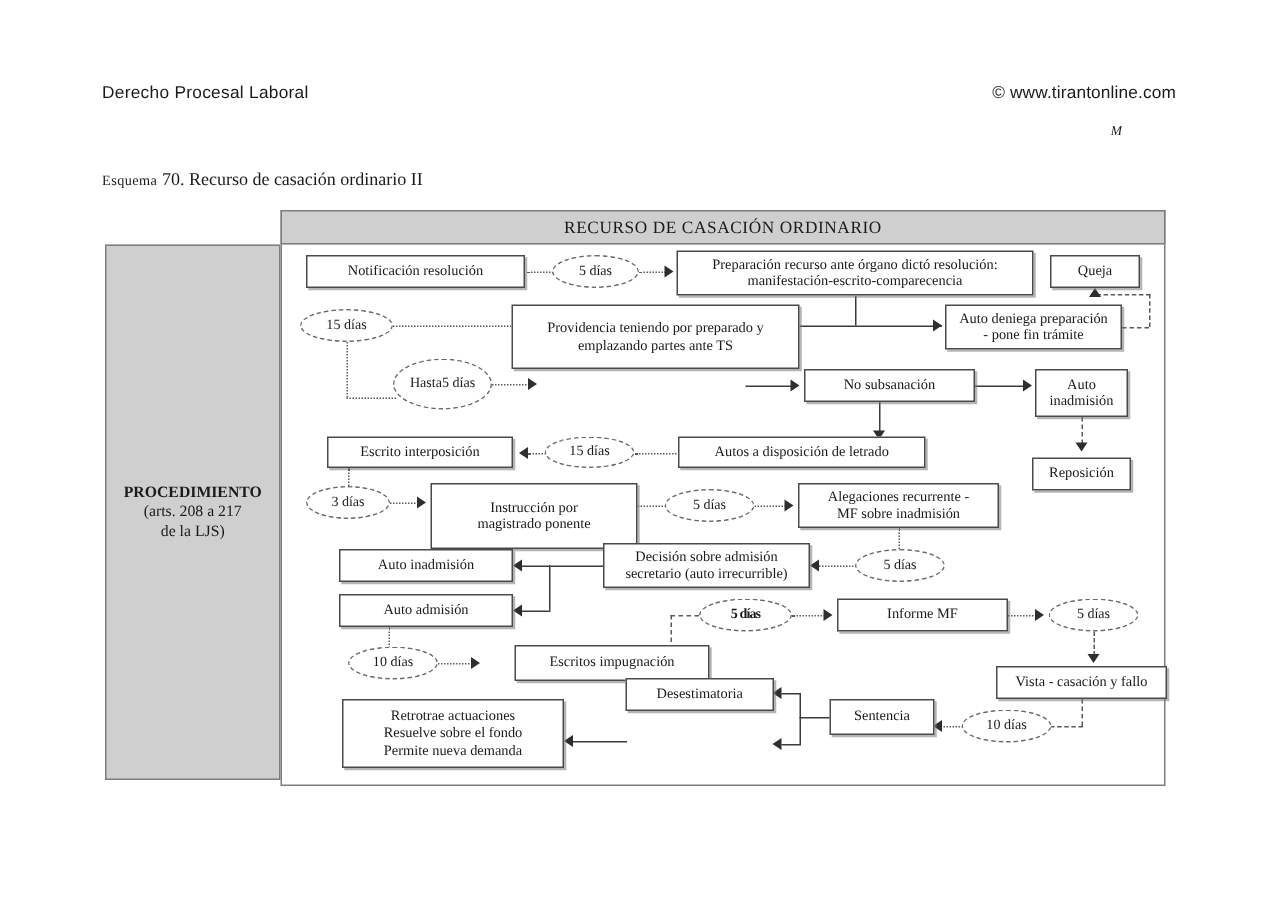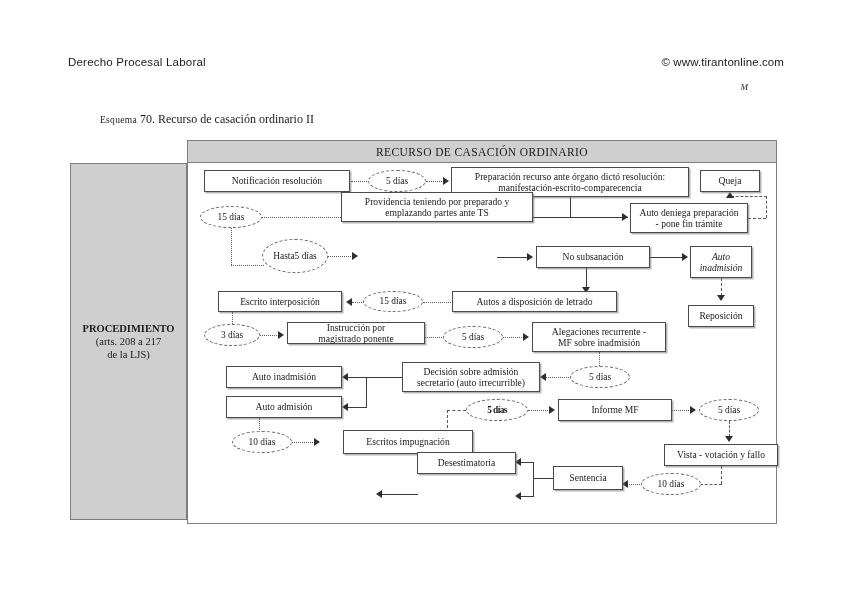--- a/index.html
+++ b/index.html
@@ -8,21 +8,21 @@
 
   .page{position:absolute;left:0;top:0;width:848px;height:601px;background:#fff;}
 
   
   .hdr-left{position:absolute;left:68px;top:56px;font-size:11.5px;letter-spacing:.2px;
             font-family:"Liberation Sans", sans-serif;}
   .hdr-right{position:absolute;right:64px;top:56px;font-size:11.5px;letter-spacing:.1px;
              font-family:"Liberation Sans", sans-serif;white-space:nowrap;}
   .hdr-sub{position:absolute;right:100px;top:82px;font-size:9px;font-style:italic;}
   .esq{position:absolute;left:68px;top:112px;font-size:12px;white-space:nowrap;}
-  .esq .sc{font-size:9.5px;letter-spacing:.3px;margin-left:32px;}
+  .esq .sc{font-size:9.5px;letter-spacing:.3px;}
 
   
   .frame{position:absolute;left:187px;top:140px;width:590px;height:384px;
          border:1px solid #7d7d7d;background:#fff;box-sizing:border-box;}
   .titlebar{position:absolute;left:187px;top:140px;width:590px;height:23px;
             background:#cfcfcf;border:1px solid #7d7d7d;box-sizing:border-box;
             display:flex;align-items:center;justify-content:center;
             font-size:11.5px;letter-spacing:.4px;}
   .sidebar{position:absolute;left:70px;top:163px;width:117px;height:357px;
            background:#cfcfcf;border:1px solid #7d7d7d;box-sizing:border-box;
@@ -105,21 +105,21 @@
   <div class="ln v-sol" style="left:570px;top:197px;height:20px;"></div>
   <div class="ln h-sol" style="left:513px;top:217px;width:115px;"></div>
   <div class="ar ar-l" style="left:508px;top:213px;"></div>
   <div class="ar ar-r" style="left:622px;top:213px;"></div>
 
   <div class="oval" style="left:200px;top:206px;width:62px;height:22px;">
     <span>15 días</span>
   </div>
   <div class="ln h-dot" style="left:262px;top:217px;width:79px;"></div>
 
-  <div class="node" style="left:341px;top:192px;width:192px;height:30px;flex-direction:column;">
+  <div class="node" style="left:341px;top:203px;width:192px;height:43px;flex-direction:column;">
     <span>Providencia teniendo por preparado y</span>
     <span>emplazando partes ante TS</span>
   </div>
 
   <div class="node" style="left:630px;top:203px;width:118px;height:30px;flex-direction:column;">
     <span>Auto deniega preparación</span>
     <span>- pone fin trámite</span>
   </div>
 
   <div class="ln h-dash" style="left:748px;top:218px;width:18px;"></div>
@@ -143,21 +143,21 @@
   <div class="ln h-sol" style="left:497px;top:257px;width:31px;"></div>
   <div class="ar ar-r" style="left:527px;top:253px;"></div>
 
   <div class="node" style="left:536px;top:246px;width:114px;height:22px;">
     <span>No subsanación</span>
   </div>
 
   <div class="ln h-sol" style="left:650px;top:257px;width:33px;"></div>
   <div class="ar ar-r" style="left:682px;top:253px;"></div>
 
-  <div class="node" style="left:690px;top:246px;width:62px;height:32px;flex-direction:column;font-style:italic;">
+  <div class="node" style="left:690px;top:246px;width:62px;height:32px;flex-direction:column;">
     <span>Auto</span>
     <span>inadmisión</span>
   </div>
 
   <div class="ln v-dash" style="left:721px;top:278px;height:18px;"></div>
   <div class="ar ar-d" style="left:717px;top:295px;"></div>
 
   <div class="node" style="left:688px;top:305px;width:66px;height:22px;">
     <span>Reposición</span>
   </div>
@@ -181,21 +181,21 @@
   </div>
 
   <div class="ln v-dot" style="left:232px;top:312px;height:12px;"></div>
 
   <div class="oval" style="left:204px;top:324px;width:56px;height:22px;">
     <span>3 días</span>
   </div>
   <div class="ln h-dot" style="left:260px;top:335px;width:19px;"></div>
   <div class="ar ar-r" style="left:278px;top:331px;"></div>
 
-  <div class="node" style="left:287px;top:322px;width:138px;height:22px;flex-direction:column;text-align:right;">
+  <div class="node" style="left:287px;top:322px;width:138px;height:44px;flex-direction:column;text-align:right;">
     <span>Instrucción por</span>
     <span>magistrado ponente</span>
   </div>
 
   <div class="ln h-dot" style="left:425px;top:337px;width:19px;"></div>
   <div class="oval" style="left:443px;top:326px;width:60px;height:22px;">
     <span>5 días</span>
   </div>
   <div class="ln h-dot" style="left:503px;top:337px;width:21px;"></div>
   <div class="ar ar-r" style="left:523px;top:333px;"></div>
@@ -261,21 +261,21 @@
   <div class="ar ar-r" style="left:314px;top:438px;"></div>
 
   <div class="node" style="left:343px;top:430px;width:130px;height:24px;">
     <span>Escritos impugnación</span>
   </div>
 
   <div class="ln v-dash" style="left:729px;top:421px;height:16px;"></div>
   <div class="ar ar-d" style="left:725px;top:436px;"></div>
 
   <div class="node" style="left:664px;top:444px;width:114px;height:22px;">
-    <span>Vista - votación y fallo</span>
+    <span>Vista - casación y fallo</span>
   </div>
 
   <div class="ln v-dash" style="left:721px;top:466px;height:18px;"></div>
   <div class="ln h-dash" style="left:700px;top:484px;width:22px;"></div>
 
   <div class="oval" style="left:641px;top:473px;width:60px;height:22px;">
     <span>10 días</span>
   </div>
   <div class="ln h-dot" style="left:627px;top:484px;width:15px;"></div>
   <div class="ar ar-l" style="left:622px;top:480px;"></div>
@@ -292,14 +292,19 @@
   <div class="ar ar-l" style="left:515px;top:492px;"></div>
 
   <div class="node" style="left:417px;top:452px;width:99px;height:22px;">
     <span>Desestimatoria</span>
   </div>
 
 
   <div class="ln h-sol" style="left:382px;top:494px;width:36px;"></div>
   <div class="ar ar-l" style="left:376px;top:490px;"></div>
 
+  <div class="node" style="left:228px;top:466px;width:148px;height:46px;flex-direction:column;">
+    <span>Retrotrae actuaciones</span>
+    <span>Resuelve sobre el fondo</span>
+    <span>Permite nueva demanda</span>
+  </div>
 
 </div>
 
 </body></html>

